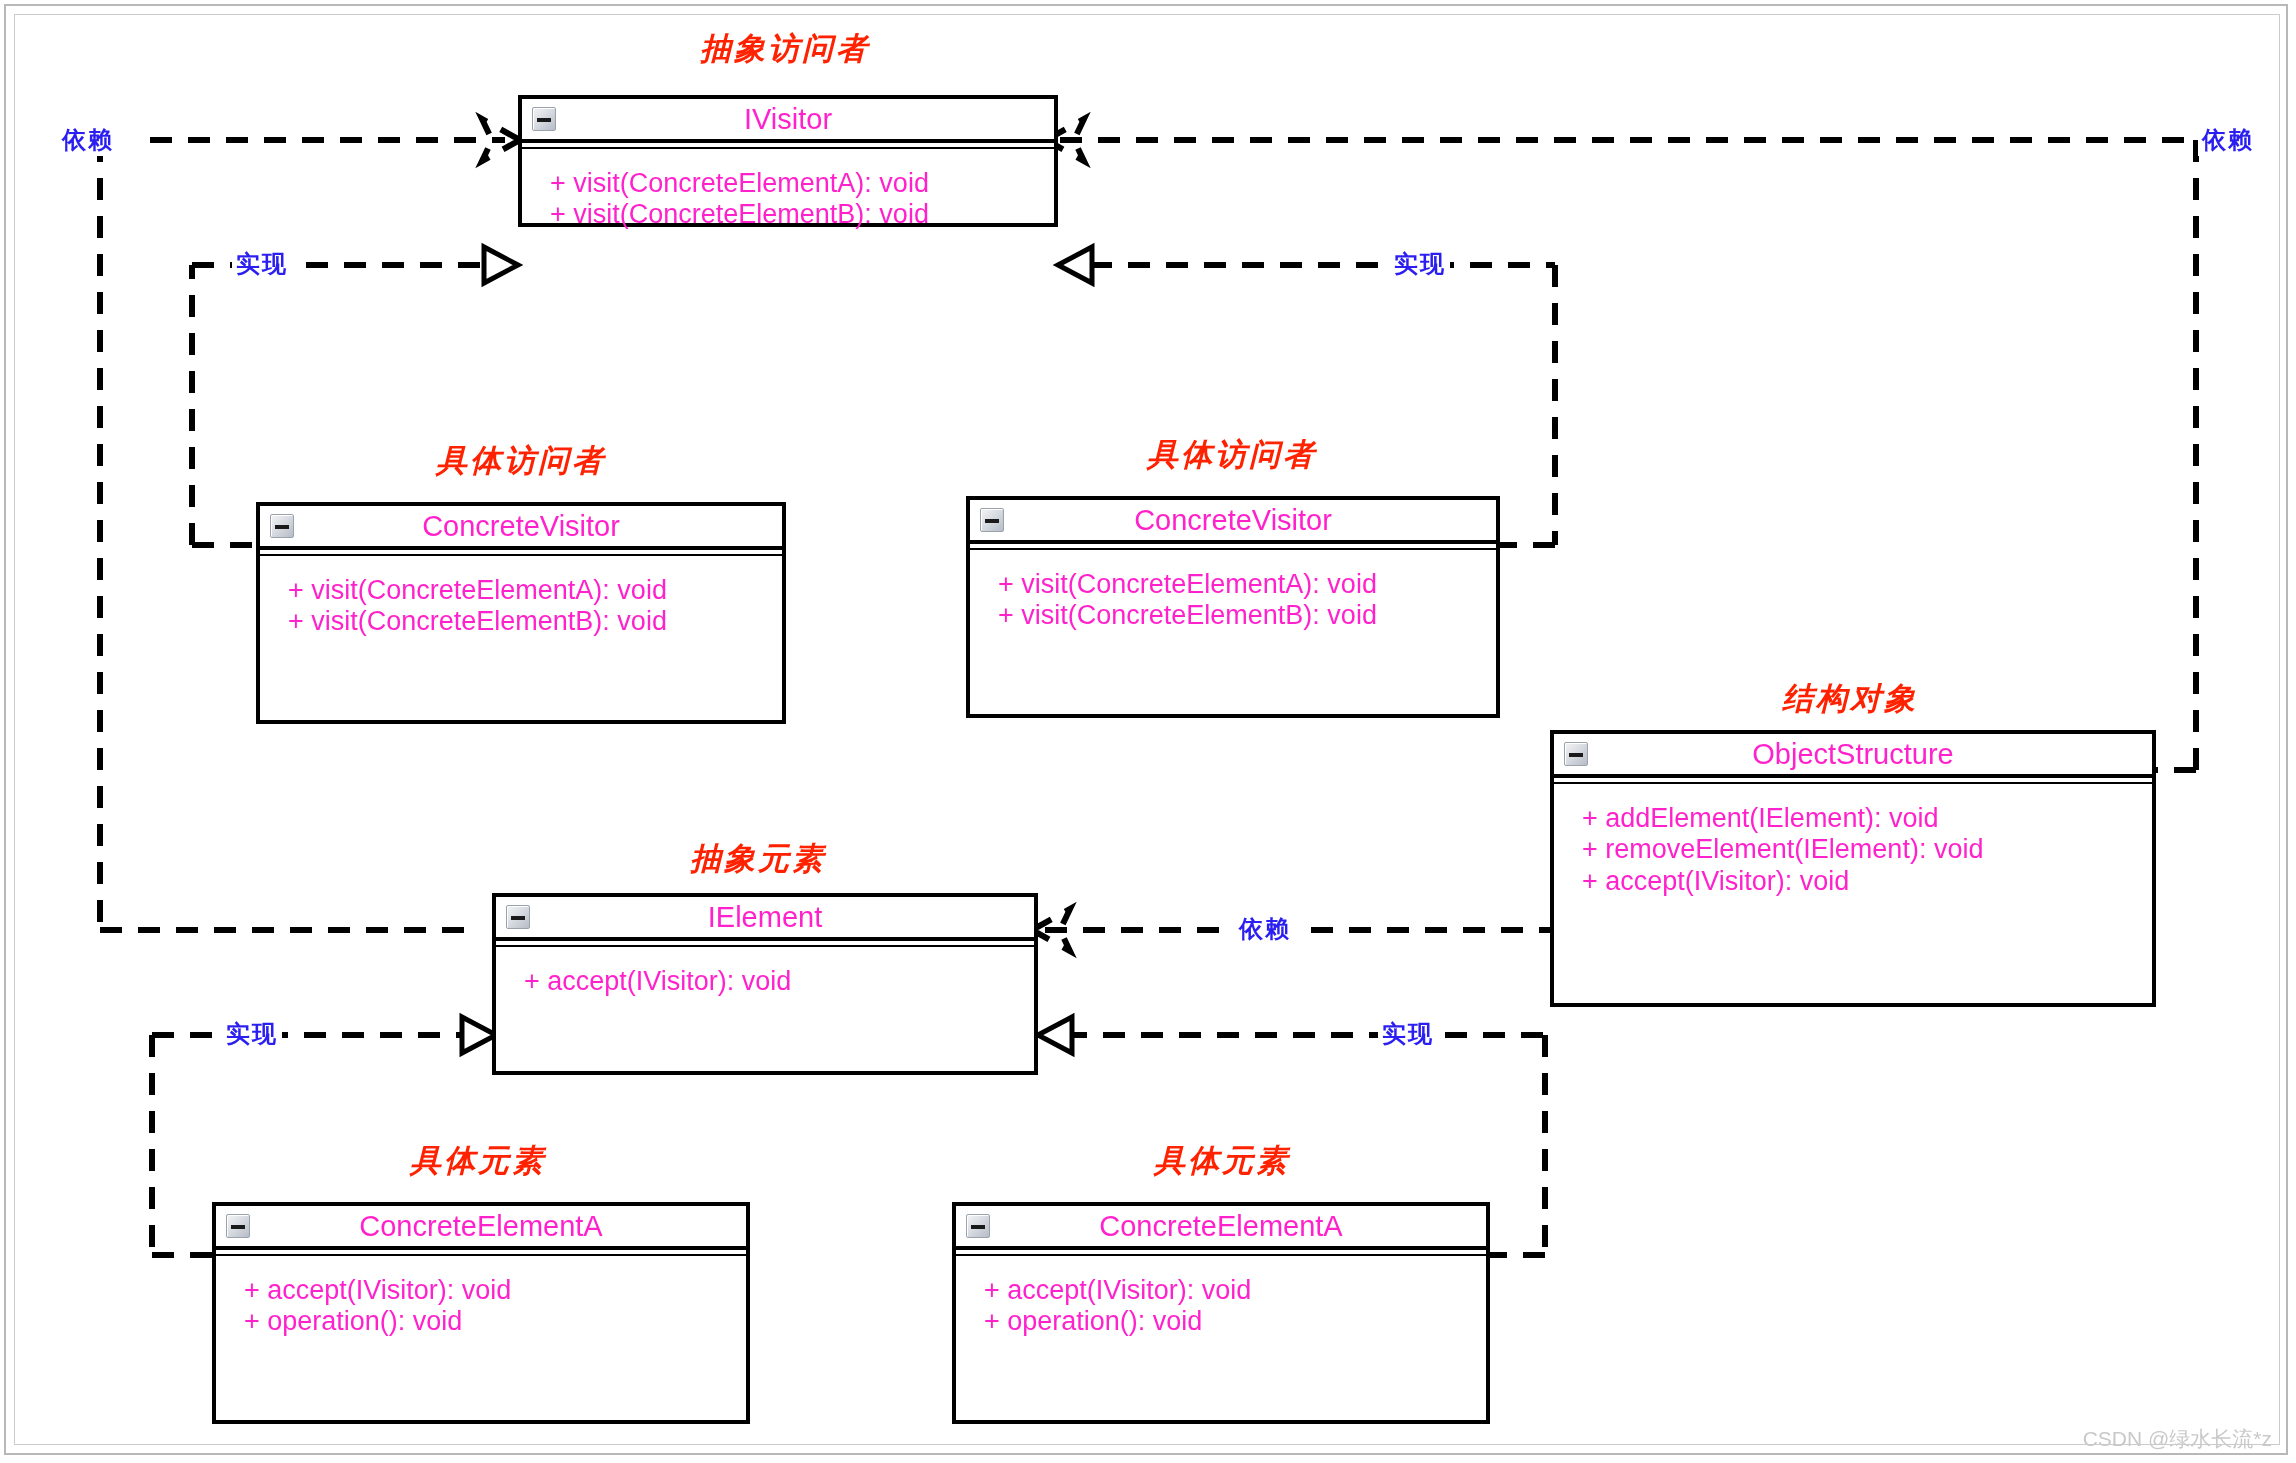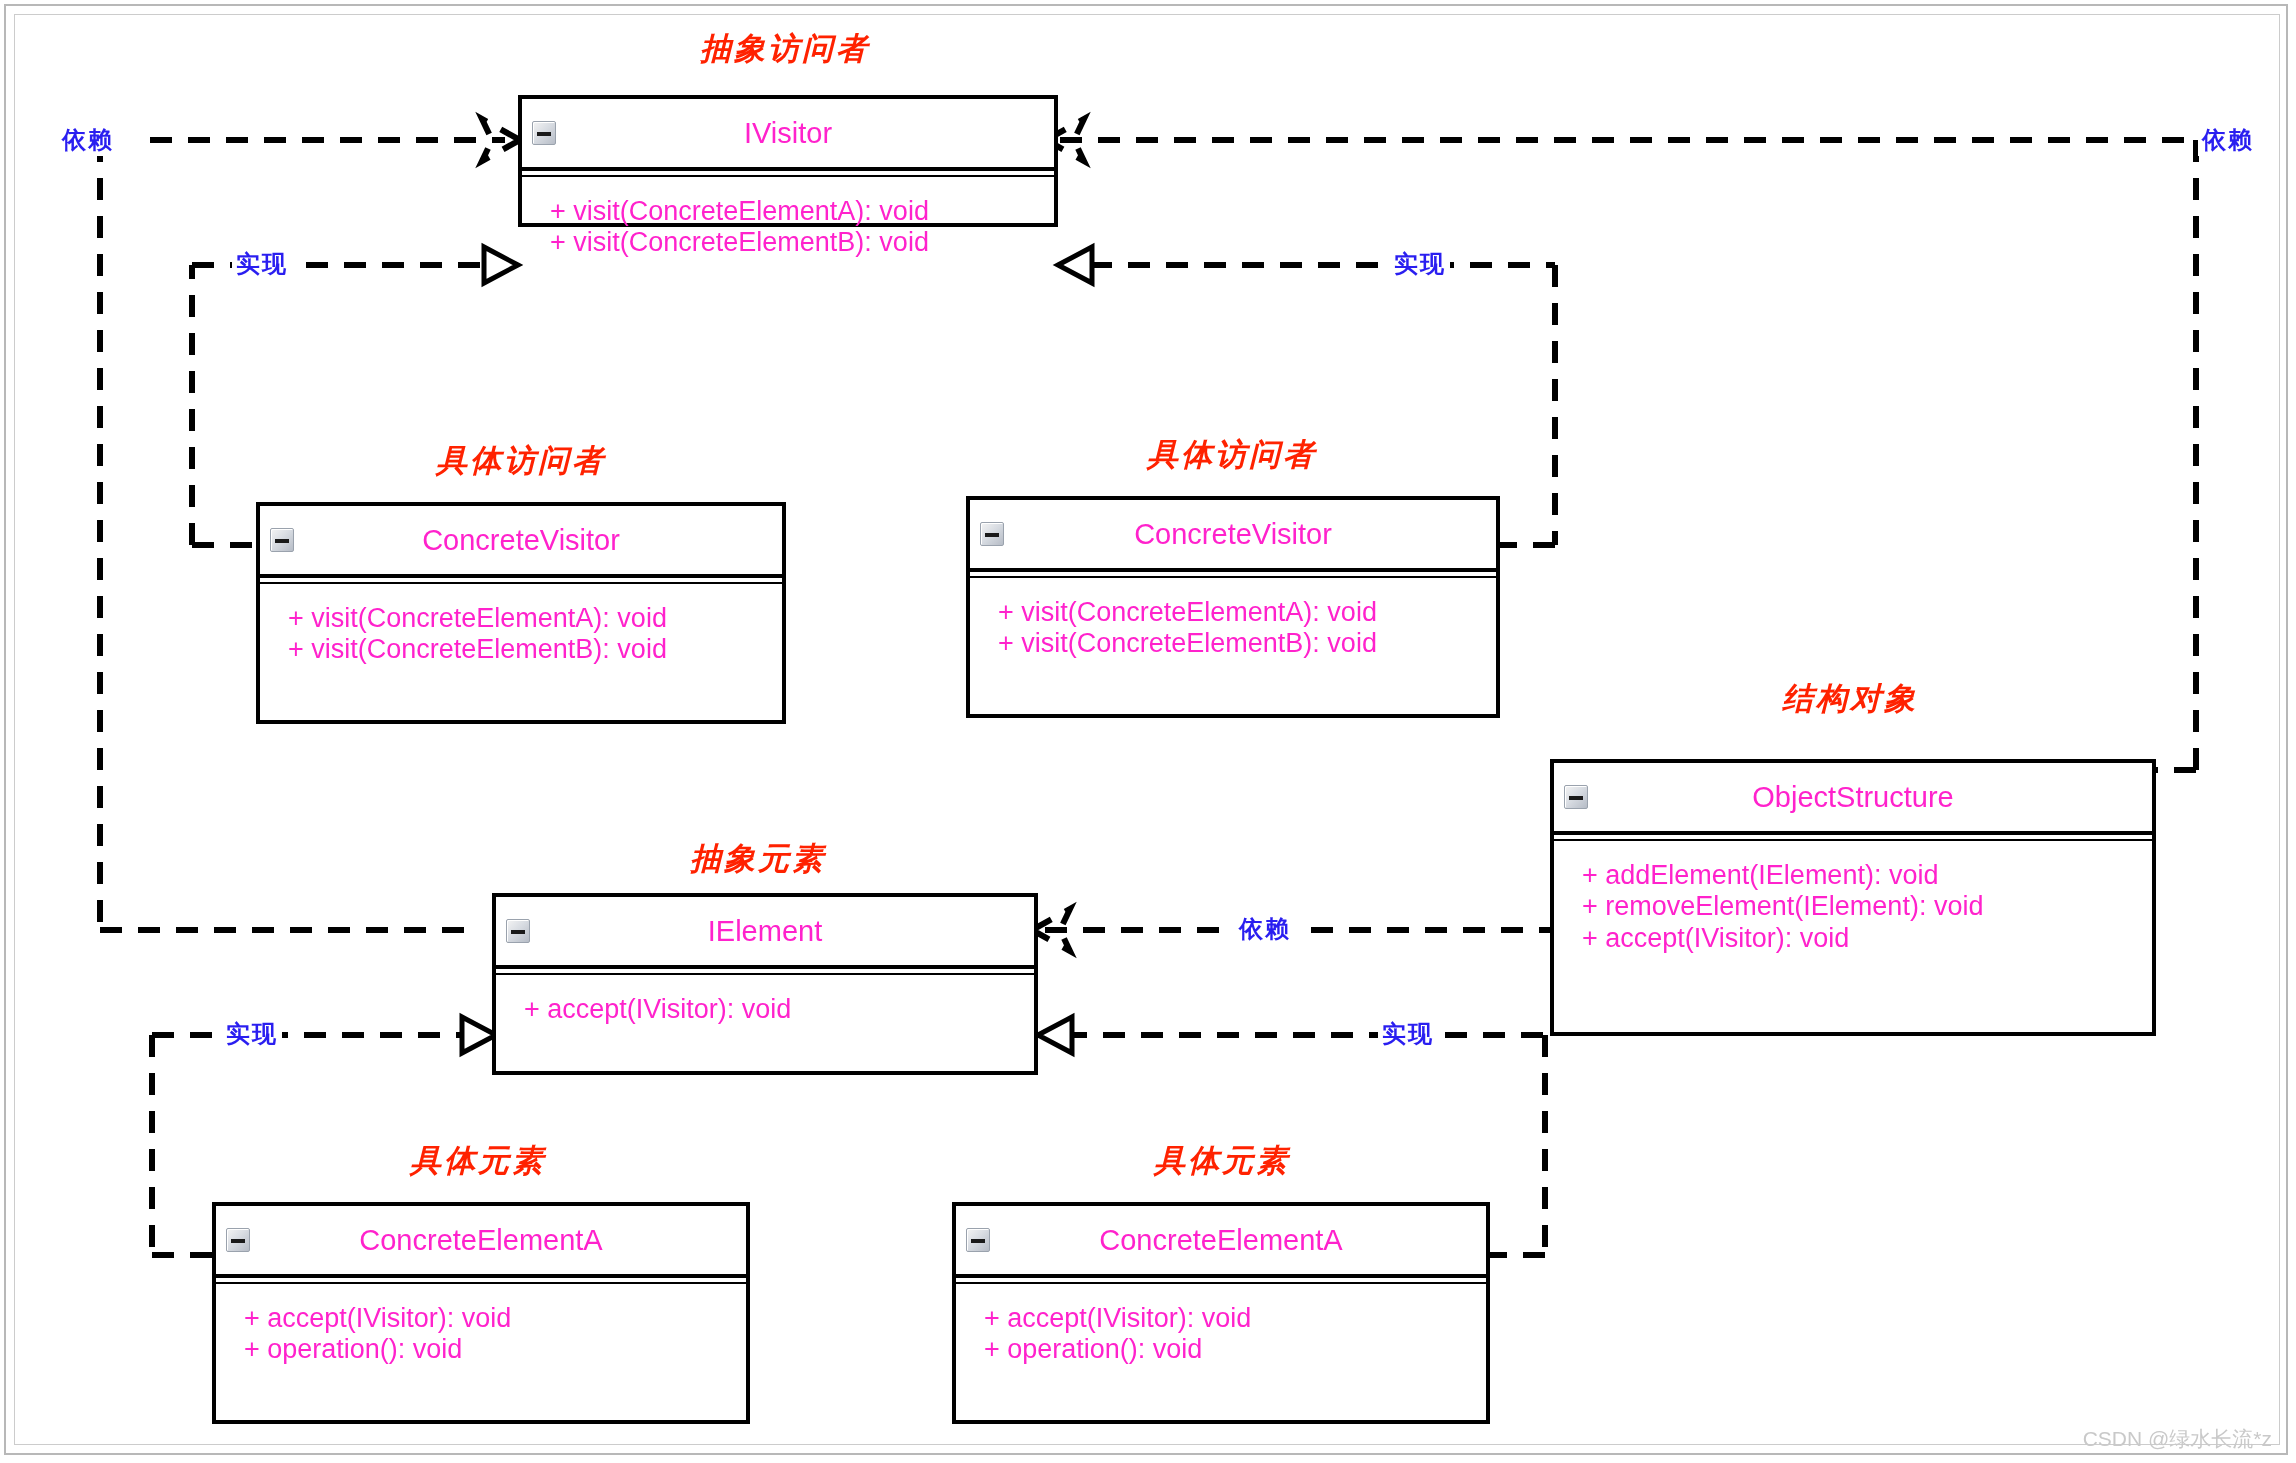--- a/index.html
+++ b/index.html
@@ -36,21 +36,21 @@
   
   .uml-box {
     position: absolute;
     box-sizing: border-box;
     background: #ffffff;
     border: 4px solid #000000;
   }
   .uml-head {
     position: relative;
     box-sizing: border-box;
-    height: 72px;
+    height: 44px;
     display: flex;
     align-items: center;
     justify-content: center;
     border-bottom: 4px solid #000000;
   }
   .uml-sep {
     height: 6px;
     box-sizing: border-box;
     border-bottom: 2px solid #000000;
     background: #ffffff;
@@ -247,21 +247,21 @@
       <span class="uml-icon"></span>
       <span class="uml-title">ConcreteVisitor</span>
     </div>
     <div class="uml-sep"></div>
     <div class="uml-body">
       <div class="uml-op">+ visit(ConcreteElementA): void</div>
       <div class="uml-op">+ visit(ConcreteElementB): void</div>
     </div>
   </div>
 
-  <div class="uml-box" style="left:1550px; top:730px; width:606px; height:277px; z-index:4;margin-top:29px;">
+  <div class="uml-box" style="left:1550px; top:730px; width:606px; height:277px; z-index:4;">
     <div class="uml-head">
       <span class="uml-icon"></span>
       <span class="uml-title">ObjectStructure</span>
     </div>
     <div class="uml-sep"></div>
     <div class="uml-body">
       <div class="uml-op">+ addElement(IElement): void</div>
       <div class="uml-op">+ removeElement(IElement): void</div>
       <div class="uml-op">+ accept(IVisitor): void</div>
     </div>

